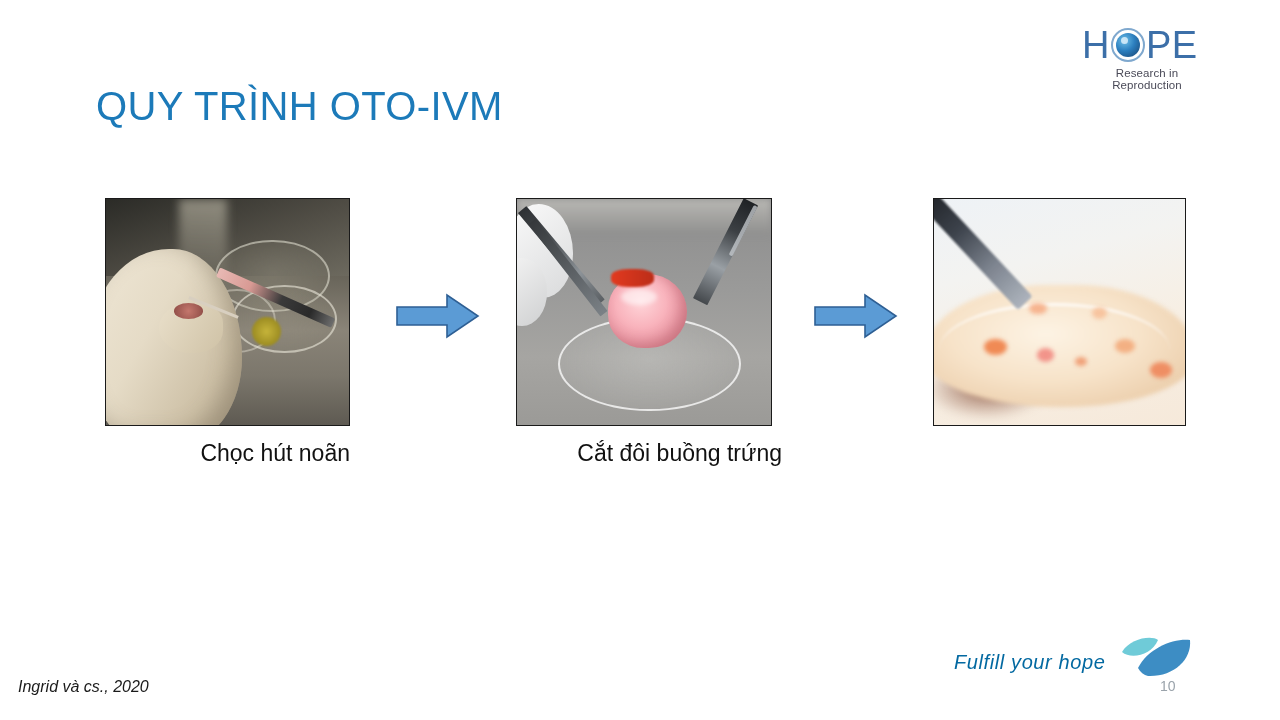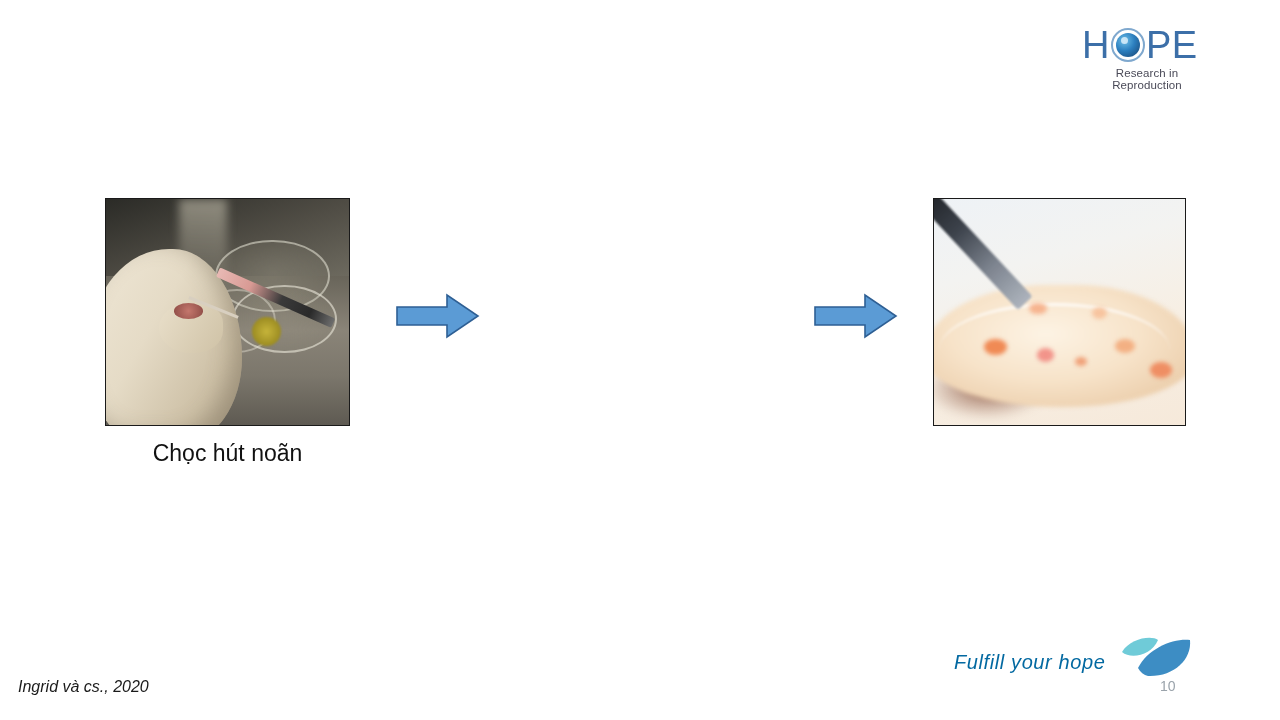--- a/index.html
+++ b/index.html
@@ -77,21 +77,21 @@
   
   .figure { position: absolute; }
   .photo-frame {
     border: 1.5px solid #1a1a1a;
     overflow: hidden;
     position: relative;
     background: #888;
   }
   .caption {
     position: absolute;
-    text-align: center;
+    text-align: right;
     font-size: 23px;
     color: #111111;
     white-space: nowrap;
   }
 
   
   #figure-1 { left: 105px; top: 198px; }
   #figure-1 .photo-frame { width: 245px; height: 228px; }
   #figure-1 .caption { left: 0; top: 242px; width: 245px; }
 
@@ -320,20 +320,21 @@
         <span class="ring-outer"></span>
         <span class="ring-inner"></span>
         <span class="glint"></span>
       </span>
       <span class="hope-letter">P</span>
       <span class="hope-letter">E</span>
     </div>
     <div id="hope-tagline">Research in Reproduction</div>
   </div>
 
+  <div id="slide-title">QUY TRÌNH OTO-IVM</div>
 
   <div class="figure" id="figure-1">
     <div class="photo-frame">
       <div class="pimg p1-bg"></div>
       <div class="p1-hood"></div>
       <div class="p1-shine"></div>
       <div class="p1-dish-a"></div>
       <div class="p1-dish-b"></div>
       <div class="p1-dish-c"></div>
       <div class="p1-yellow"></div>
@@ -345,20 +346,37 @@
     </div>
     <div class="caption">Chọc hút noãn</div>
   </div>
 
   <div class="arrow" id="arrow-1">
     <svg width="85" height="48" viewBox="0 0 85 48">
       <polygon points="2,15 52,15 52,3 83,24 52,45 52,33 2,33" fill="#5B9BD5" stroke="#2E5F94" stroke-width="1.6"></polygon>
     </svg>
   </div>
 
+  <div class="figure" id="figure-2">
+    <div class="photo-frame">
+      <div class="pimg p2-bg"></div>
+      <div class="p2-blur-top"></div>
+      <div class="p2-glove"></div>
+      <div class="p2-glove2"></div>
+      <div class="p2-dish"></div>
+      <div class="p2-ovary"></div>
+      <div class="p2-ovary-hl"></div>
+      <div class="p2-blood"></div>
+      <div class="p2-forceps"></div>
+      <div class="p2-forceps2"></div>
+      <div class="p2-scalpel"></div>
+      <div class="p2-scalpel-slot"></div>
+    </div>
+    <div class="caption">Cắt đôi buồng trứng</div>
+  </div>
 
   <div class="arrow" id="arrow-2">
     <svg width="85" height="48" viewBox="0 0 85 48">
       <polygon points="2,15 52,15 52,3 83,24 52,45 52,33 2,33" fill="#5B9BD5" stroke="#2E5F94" stroke-width="1.6"></polygon>
     </svg>
   </div>
 
   <div class="figure" id="figure-3">
     <div class="photo-frame">
       <div class="pimg p3-bg"></div>

